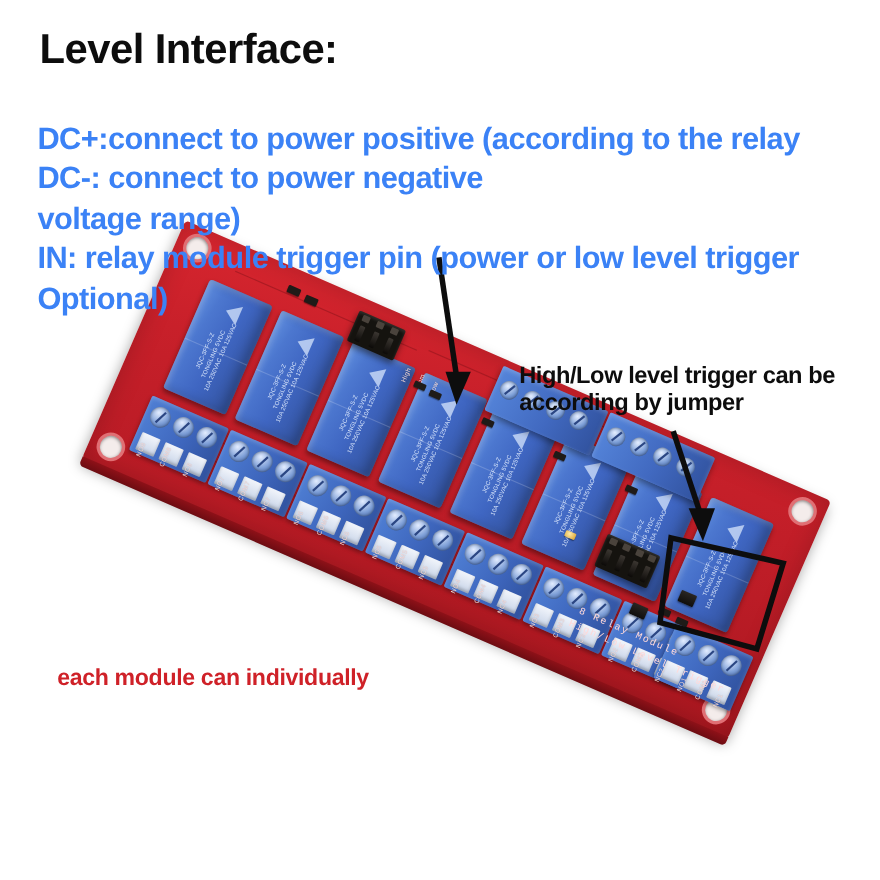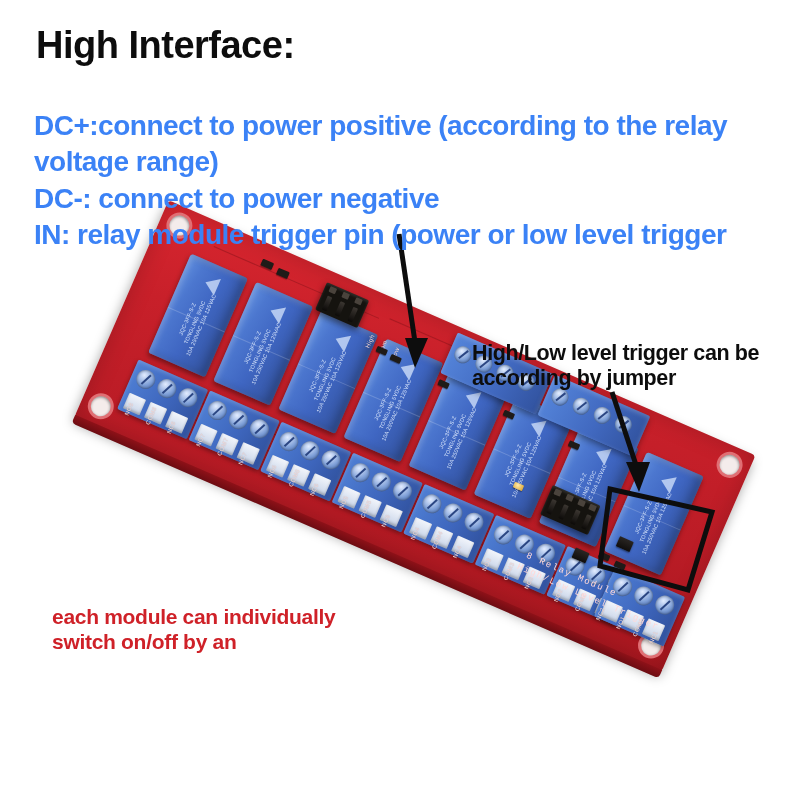--- a/index.html
+++ b/index.html
@@ -15,21 +15,21 @@
     font-size:38px;font-weight:bold;color:#0d0d0d;letter-spacing:-0.5px;
     line-height:1.05;white-space:nowrap;
   }
   .para{
     position:absolute;left:34px;top:108px;width:740px;
     font-size:28px;font-weight:bold;color:#3b82f6;
     line-height:1.30;letter-spacing:-0.5px;
   }
   .para .ln{display:block;white-space:nowrap;}
   .note-right{
-    position:absolute;left:472px;top:341px;width:320px;
+    position:absolute;left:472px;top:329px;width:320px;
     font-size:21.5px;font-weight:bold;color:#0d0d0d;
     line-height:1.14;letter-spacing:-0.4px;
   }
   .note-right .ln{display:block;white-space:nowrap;}
   .note-red{
     position:absolute;left:52px;top:605px;width:340px;
     font-size:21px;font-weight:bold;color:#cf2128;
     line-height:1.18;letter-spacing:-0.3px;
   }
   .note-red .ln{display:block;white-space:nowrap;}
@@ -446,32 +446,32 @@
     <g>
       <line x1="612" y1="392" x2="637" y2="468" stroke="#0d0d0d" stroke-width="5"></line>
       <polygon points="626,462 650,462 639,492" fill="#0d0d0d"></polygon>
     </g>
 
     <g>
       <polygon points="610,489 712,512 688,590 600,566" fill="none" stroke="#0d0d0d" stroke-width="5" stroke-linejoin="miter"></polygon>
     </g>
   </svg>
 
-  <div class="title">High Interface:</div>
+  <div class="title">Level Interface:</div>
 
   <div class="para">
     <span class="ln">DC+:connect to power positive (according to the relay</span>
+    <span class="ln">DC-: connect to power negative</span>
     <span class="ln">voltage range)</span>
-    <span class="ln">DC-: connect to power negative</span>
     <span class="ln">IN: relay module trigger pin (power or low level trigger</span>
+    <span class="ln">Optional)</span>
   </div>
 
   <div class="note-right">
     <span class="ln">High/Low level trigger can be</span>
     <span class="ln">according by jumper</span>
   </div>
 
   <div class="note-red">
     <span class="ln">each module can individually</span>
-    <span class="ln">switch on/off by an</span>
   </div>
 
 </div>
 
 </body></html>

